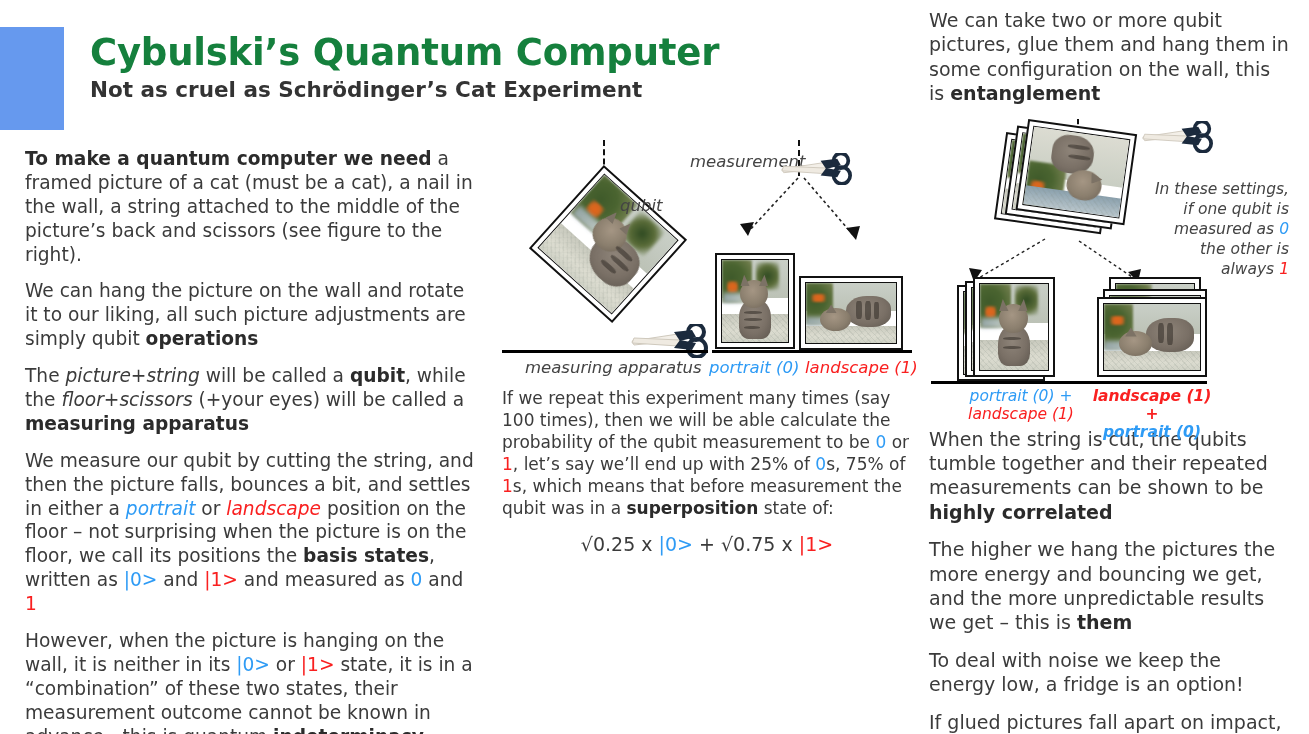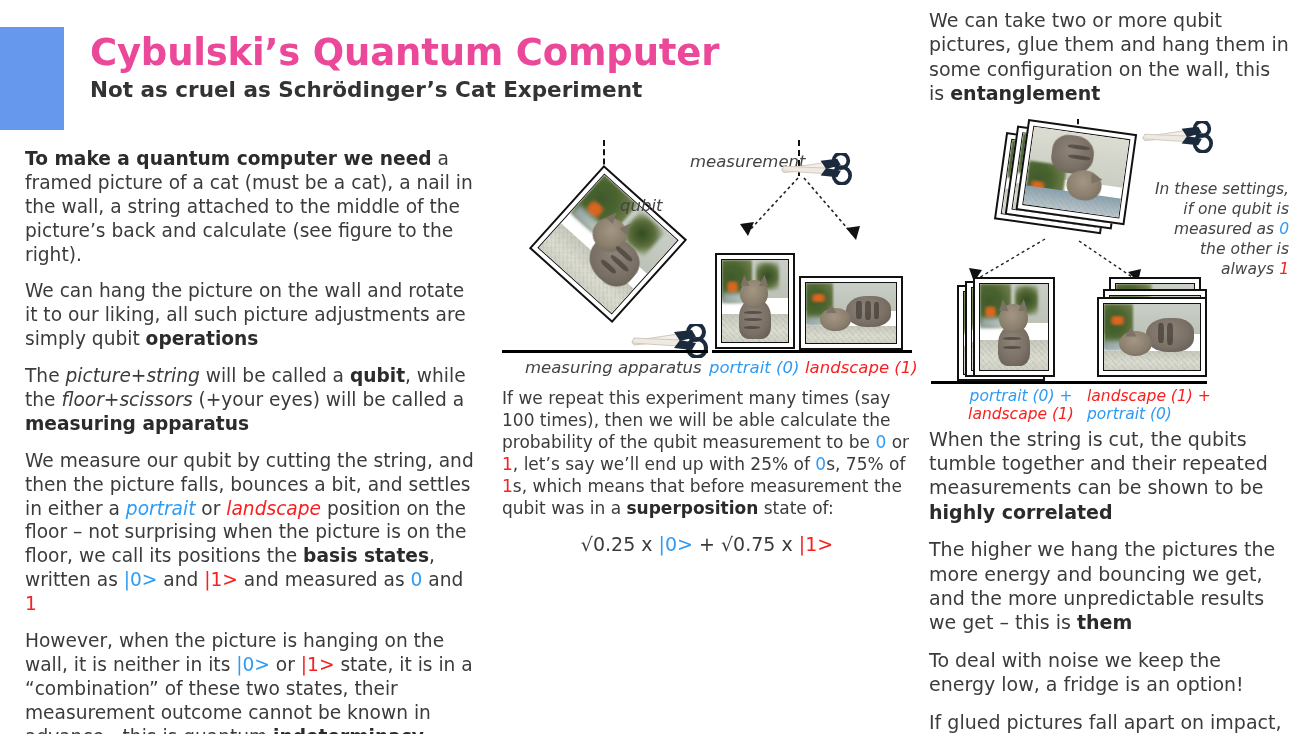--- a/index.html
+++ b/index.html
@@ -9,21 +9,21 @@
     color:#3b3b3b;overflow:hidden;position:relative;
   }
   .page{position:relative;width:1309px;height:734px;}
 
   
   .accent-block{
     position:absolute;left:0;top:27px;width:64px;height:103px;background:#6699ee;
   }
   .title-wrap{position:absolute;left:90px;top:32px;width:820px;}
   .title{
-    font-size:37px;font-weight:bold;color:#ec4899;letter-spacing:-0.2px;
+    font-size:37px;font-weight:bold;color:#15803d;letter-spacing:-0.2px;
     line-height:1.12;margin:0;
   }
   .subtitle{
     font-size:21.5px;font-weight:bold;color:#333333;margin:5px 0 0 0;line-height:1.15;
   }
 
   
   .col{position:absolute;top:0;}
   .col-left{left:25px;top:147px;width:452px;}
   .col-mid{left:502px;top:140px;width:410px;}
@@ -115,21 +115,21 @@
 <div class="page">
 
   <div class="accent-block"></div>
   <div class="title-wrap">
     <h1 class="title">Cybulski’s Quantum Computer</h1>
     <h2 class="subtitle">Not as cruel as Schrödinger’s Cat Experiment</h2>
   </div>
 
   <div class="col col-left">
 
-    <p class="body"><b>To make a quantum computer we need</b><span> a framed picture of a cat (must be a cat), a nail in the wall, a string attached to the middle of the picture’s back and calculate (see figure to the right).</span></p>
+    <p class="body"><b>To make a quantum computer we need</b><span> a framed picture of a cat (must be a cat), a nail in the wall, a string attached to the middle of the picture’s back and scissors (see figure to the right).</span></p>
 
     <p class="body"><span>We can hang the picture on the wall and rotate it to our liking, all such picture adjustments are simply qubit </span><b>operations</b></p>
 
     <p class="body"><span>The </span><i>picture+string</i><span> will be called a </span><b>qubit</b><span>, while the </span><i>floor+scissors</i><span> (+your eyes) will be called a </span><b>measuring apparatus</b></p>
 
     <p class="body"><span>We measure our qubit by cutting the string, and then the picture falls, bounces a bit, and settles in either a </span><i class="blue">portrait</i><span> or </span><i class="red">landscape</i><span> position on the floor – not surprising when the picture is on the floor, we call its positions the </span><b>basis states</b><span>, written as </span><span class="blue">|0&gt;</span><span> and </span><span class="red">|1&gt;</span><span> and measured as </span><span class="blue">0</span><span> and </span><span class="red">1</span></p>
 
     <p class="body"><span>However, when the picture is hanging on the wall, it is neither in its </span><span class="blue">|0&gt;</span><span> or </span><span class="red">|1&gt;</span><span> state, it is in a “combination” of these two states, their measurement outcome cannot be known in advance - this is quantum </span><b>indeterminacy</b></p>
   </div>
 
@@ -388,21 +388,21 @@
           </div>
         </div>
       </div>
 
       <div class="floorline" style="left:2px;top:262px;width:276px;"></div>
 
       <div style="position:absolute;left:32px;top:268px;text-align:center;width:120px;">
         <div class="cap-blue" style="font-size:15.5px;font-style:italic;">portrait (0) +</div>
         <div class="cap-red" style="font-size:15.5px;font-style:italic;">landscape (1)</div>
       </div>
-      <div style="position:absolute;left:158px;top:268px;width:130px;">
+      <div style="position:absolute;left:158px;top:268px;text-align:center;width:130px;font-weight:bold;">
         <div class="cap-red" style="font-size:15.5px;font-style:italic;">landscape (1) +</div>
         <div class="cap-blue" style="font-size:15.5px;font-style:italic;">portrait (0)</div>
       </div>
     </div>
 
     <div style="height:36px;"></div>
 
     <p class="body"><span>When the string is cut, the qubits tumble together and their repeated measurements can be shown to be </span><b>highly correlated</b></p>
 
     <p class="body"><span>The higher we hang the pictures the more energy and bouncing we get, and the more unpredictable results we get – this is </span><b>them</b></p>

